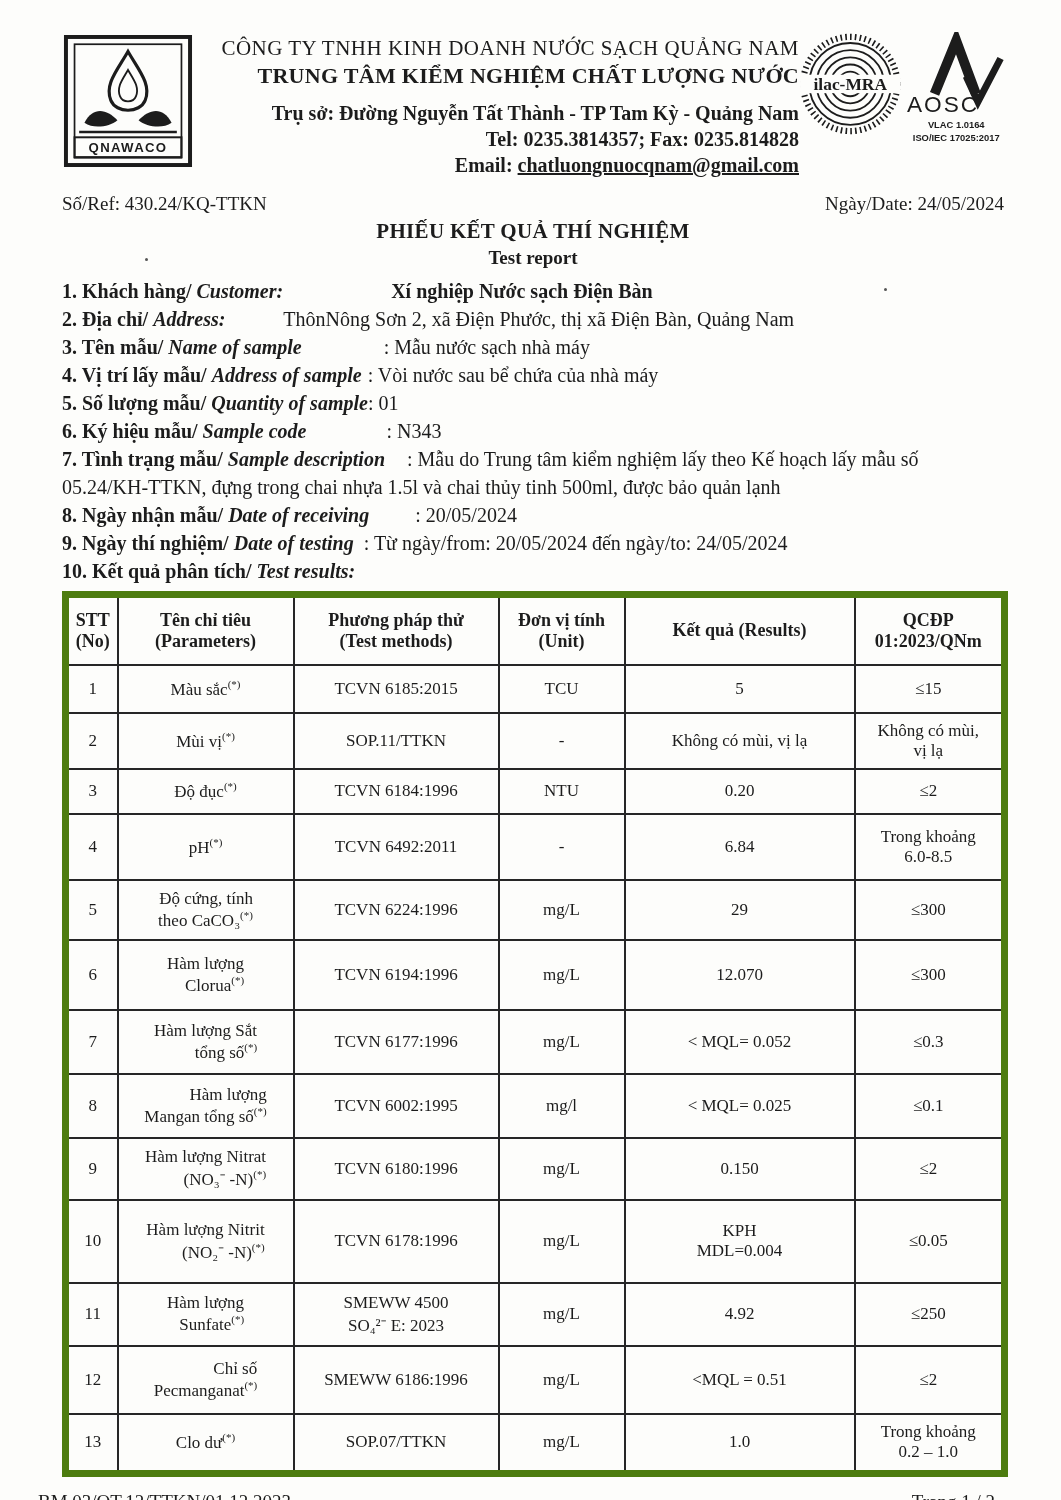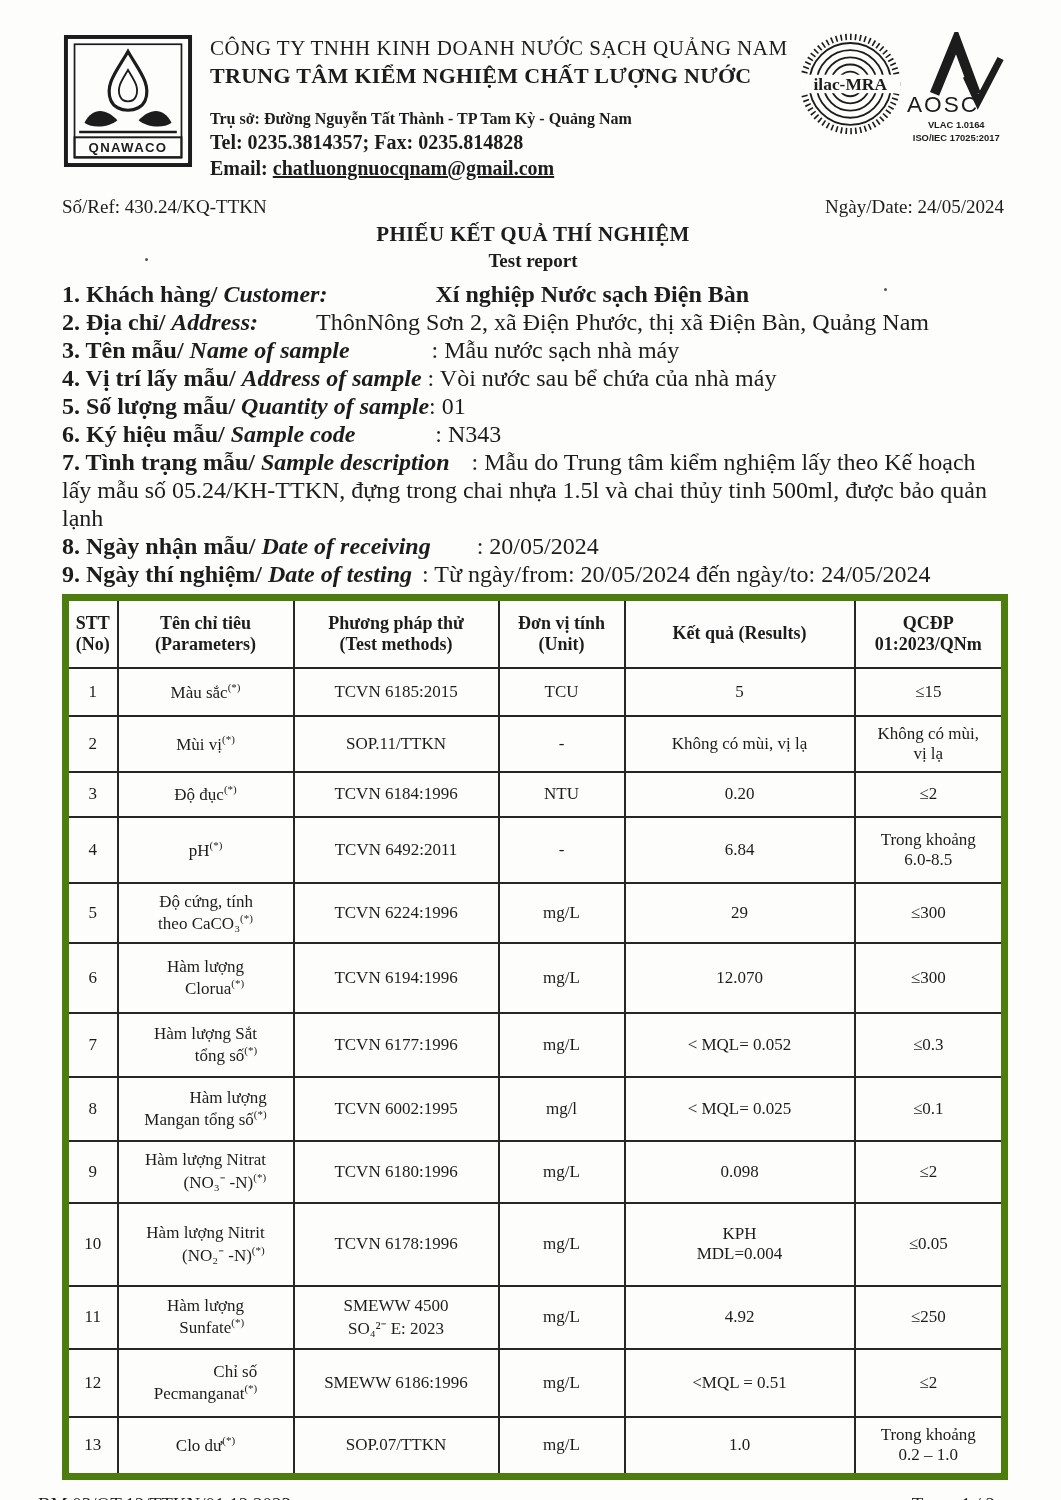--- a/index.html
+++ b/index.html
@@ -10,36 +10,36 @@
     background:#fdfdfb;
     color:#1c1c1c;
     font-family:"Liberation Serif", serif;
     overflow:hidden;
   }
   .content{padding:28px 57px 0 62px;}
 
   
   .hdr{display:flex;align-items:flex-start;}
   .hdr-left{width:148px;flex:0 0 auto;padding-top:6px;}
-  .hdr-center{flex:1 1 auto;text-align:left;padding-top:8px;}
+  .hdr-center{flex:1 1 auto;text-align:right;padding-top:8px;}
   .hdr-right{width:205px;flex:0 0 auto;display:flex;gap:4px;padding-top:4px;}
   .co-line1{font-size:21px;letter-spacing:.5px;white-space:nowrap;}
   .co-line2{font-size:22px;font-weight:bold;letter-spacing:.3px;margin-top:2px;}
-  .co-line3{font-size:16px;font-weight:bold;margin-top:21px;}
+  .co-line3{font-size:20px;font-weight:bold;margin-top:13px;}
   .co-line4{font-size:20px;font-weight:bold;margin-top:3px;}
   .co-line5{font-size:20px;font-weight:bold;margin-top:3px;}
   .email-link{text-decoration:underline;color:inherit;}
 
   
   .refline{display:flex;justify-content:space-between;font-size:19px;margin-top:16px;}
   .doc-title{text-align:center;font-size:21px;font-weight:bold;margin-top:4px;letter-spacing:.3px;}
   .doc-subtitle{text-align:center;font-size:19px;font-weight:bold;margin-top:3px;}
 
   
-  .info{margin-top:8px;font-size:24px;line-height:28px;}
+  .info{margin-top:8px;font-size:20px;line-height:28px;}
   .info-line{margin:0;}
   .lb{font-weight:bold;}
   .en{font-weight:bold;font-style:italic;}
   .gap{display:inline-block;height:1px;vertical-align:baseline;}
   .g1{width:108px}.g2{width:58px}.g3{width:82px}.g4{width:6px}.g5{width:0}
   .g6{width:80px}.g7{width:22px}.g8{width:46px}.g9{width:10px}
   .vbold{font-weight:bold;}
 
   
   table.results{
@@ -143,20 +143,21 @@
     <div class="info">
       <div class="info-line"><span class="lb">1. Khách hàng/ </span><span class="en">Customer:</span><span class="gap g1"></span><span class="vbold">Xí nghiệp Nước sạch Điện Bàn</span></div>
       <div class="info-line"><span class="lb">2. Địa chỉ/ </span><span class="en">Address:</span><span class="gap g2"></span><span>ThônNông Sơn 2, xã Điện Phước, thị xã Điện Bàn, Quảng Nam</span></div>
       <div class="info-line"><span class="lb">3. Tên mẫu/ </span><span class="en">Name of sample</span><span class="gap g3"></span><span>: Mẫu nước sạch nhà máy</span></div>
       <div class="info-line"><span class="lb">4. Vị trí lấy mẫu/ </span><span class="en">Address of sample</span><span class="gap g4"></span><span>: Vòi nước sau bể chứa của nhà máy</span></div>
       <div class="info-line"><span class="lb">5. Số lượng mẫu/ </span><span class="en">Quantity of sample</span><span class="gap g5"></span><span>: 01</span></div>
       <div class="info-line"><span class="lb">6. Ký hiệu mẫu/ </span><span class="en">Sample code</span><span class="gap g6"></span><span>: N343</span></div>
       <div class="info-line"><span class="lb">7. Tình trạng mẫu/ </span><span class="en">Sample description</span><span class="gap g7"></span><span>: Mẫu do Trung tâm kiểm nghiệm lấy theo Kế hoạch lấy mẫu số 05.24/KH-TTKN, đựng trong chai nhựa 1.5l và chai thủy tinh 500ml, được bảo quản lạnh</span></div>
       <div class="info-line"><span class="lb">8. Ngày nhận mẫu/ </span><span class="en">Date of receiving</span><span class="gap g8"></span><span>: 20/05/2024</span></div>
       <div class="info-line"><span class="lb">9. Ngày thí nghiệm/ </span><span class="en">Date of testing</span><span class="gap g9"></span><span>: Từ ngày/from: 20/05/2024  đến ngày/to: 24/05/2024</span></div>
+      <div class="info-line"><span class="lb">10. Kết quả phân tích/ </span><span class="en">Test results:</span></div>
     </div>
 
     <table class="results">
       <colgroup>
           <col style="width:52px">
           <col style="width:176px">
           <col style="width:205px">
           <col style="width:126px">
           <col style="width:230px">
           <col style="width:150px">
@@ -246,21 +247,21 @@
           <td>mg/l</td>
           <td>&lt; MQL= 0.025</td>
           <td>≤0.1</td>
         </tr>
         <tr>
           <td>9</td>
           <td><span class="param-wrap"><span>Hàm lượng Nitrat
 (NO₃⁻ -N)</span><sup class="mk">(*)</sup></span></td>
           <td>TCVN 6180:1996</td>
           <td>mg/L</td>
-          <td>0.098</td>
+          <td>0.150</td>
           <td>≤2</td>
         </tr>
         <tr>
           <td>10</td>
           <td><span class="param-wrap"><span>Hàm lượng Nitrit
 (NO₂⁻ -N)</span><sup class="mk">(*)</sup></span></td>
           <td>TCVN 6178:1996</td>
           <td>mg/L</td>
           <td>KPH
 MDL=0.004</td>

